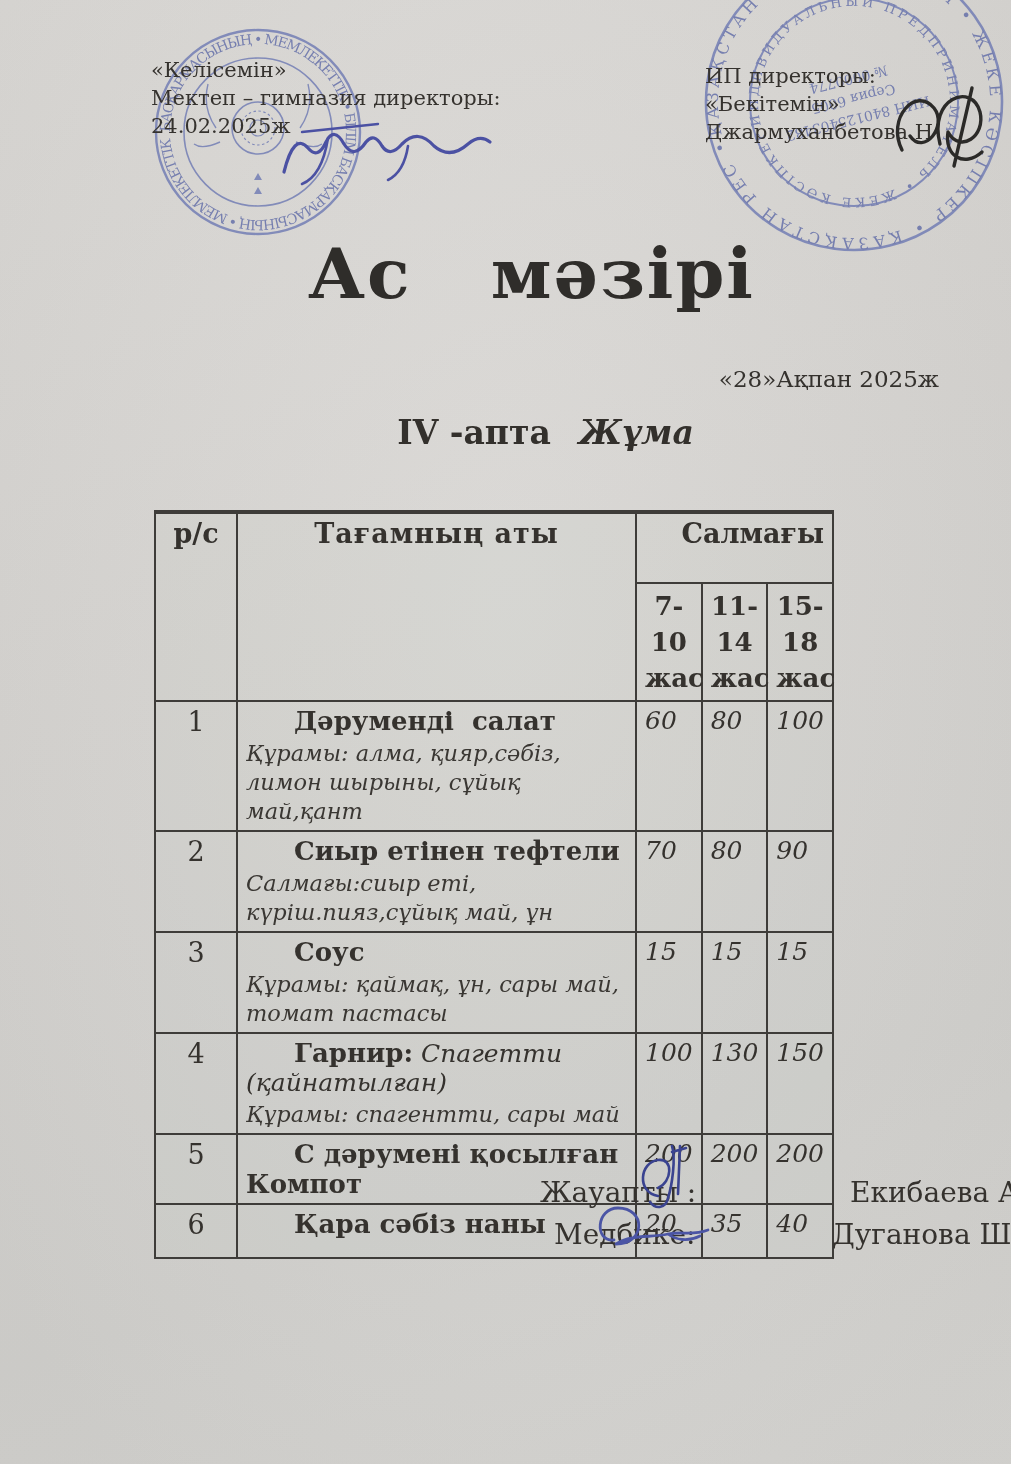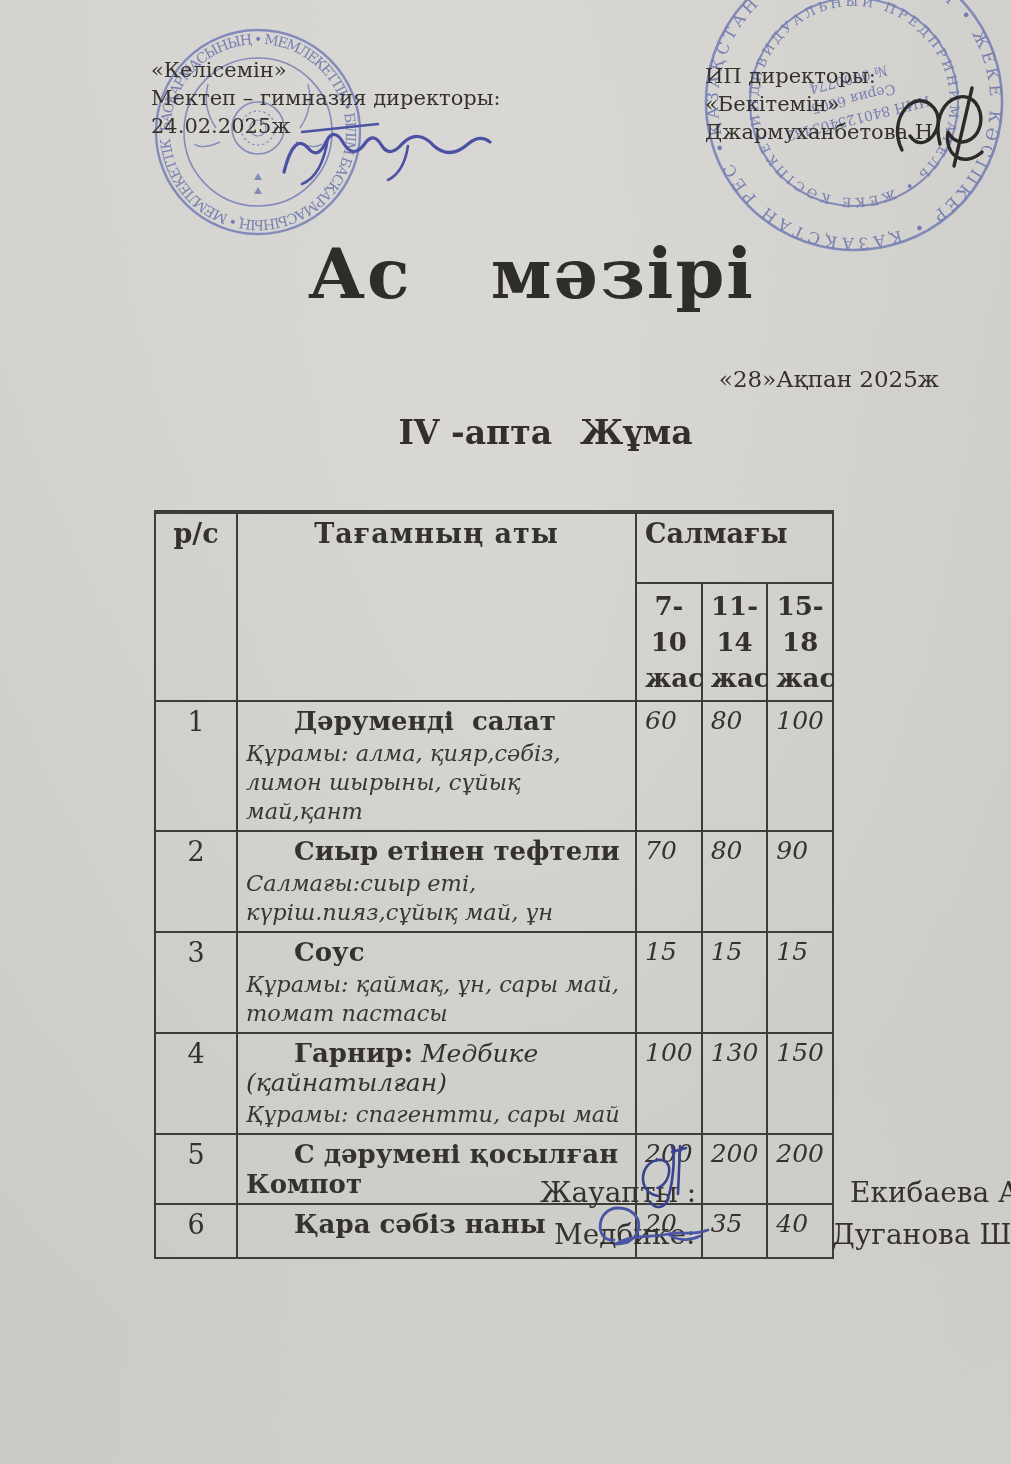--- a/index.html
+++ b/index.html
@@ -23,34 +23,34 @@
 
   
   .sig path{fill:none;stroke-linecap:round;stroke-linejoin:round;}
 
   
   .doc-title{left:0;right:0;top:232px;text-align:center;transform:translateX(26px);
     font-size:70px;font-weight:bold;letter-spacing:2px;white-space:pre;z-index:5;color:#2f2d2a;}
   .date-line{top:366px;right:72px;font-size:23px;z-index:5;}
   .week-line{left:0;right:0;top:413px;text-align:center;transform:translateX(40px);
     font-size:33px;font-weight:bold;z-index:5;color:#33302c;white-space:pre;}
-  .week-line .day{padding-left:28px;}
+  .week-line .day{font-style:italic;padding-left:28px;}
 
   
   table.menu{position:absolute;left:154px;top:510px;border-collapse:collapse;table-layout:fixed;
     width:680px;z-index:5;background:rgba(186,196,184,0.10);}
   table.menu td{border:2px solid #3e3c39;vertical-align:top;padding:4px 8px;}
   table.menu tr.outer-top td{border-top:4px solid #3e3c39;}
   td.c-num{width:64px;text-align:center;font-size:27px;}
   td.c-dish{width:381px;padding-left:12px;}
   td.c-w1{width:101px;}
   td.c-w2{width:102px;}
   td.c-w3{width:136px;}
   .hdr{font-weight:bold;font-size:27px;}
-  td.hd-weight{text-align:left;height:60px;padding-top:10px;}
+  td.hd-weight{text-align:right;height:60px;padding-top:10px;}
   td.hd-num{text-align:center;padding-top:8px;}
   td.hd-dish{text-align:center;padding-top:8px;letter-spacing:1px;}
   td.hd-age{text-align:center;font-weight:bold;font-size:26px;height:92px;padding-top:16px;line-height:36px;}
   .dish-name{font-weight:bold;font-size:26px;line-height:30px;white-space:pre-wrap;margin-left:48px;}
   .dish-suffix{font-weight:normal;font-style:italic;font-size:25px;}
   .ingredients{font-style:italic;font-size:22.5px;line-height:29px;margin-top:3px;color:#3a3733;}
   .wval{font-style:italic;font-size:25px;padding-top:2px;}
   tr.r-tall td{height:82px;}
   tr.r-mid td{height:66px;}
   tr.r-short td{height:44px;}
@@ -186,21 +186,21 @@
       <div class="ingredients">Құрамы: қаймақ, ұн, сары май, томат пастасы</div>
     </td>
     <td class="c-w1 wval">15</td>
     <td class="c-w2 wval">15</td>
     <td class="c-w3 wval">15</td>
   </tr>
 
   <tr class="r-mid">
     <td class="c-num">4</td>
     <td class="c-dish">
-      <span class="dish-name">Гарнир:</span><span class="dish-suffix"> Медбике (қайнатылған)</span>
+      <span class="dish-name">Гарнир:</span><span class="dish-suffix"> Спагетти (қайнатылған)</span>
       <div class="ingredients">Құрамы: спагентти, сары май</div>
     </td>
     <td class="c-w1 wval">100</td>
     <td class="c-w2 wval">130</td>
     <td class="c-w3 wval">150</td>
   </tr>
 
   <tr class="r-short">
     <td class="c-num">5</td>
     <td class="c-dish">

